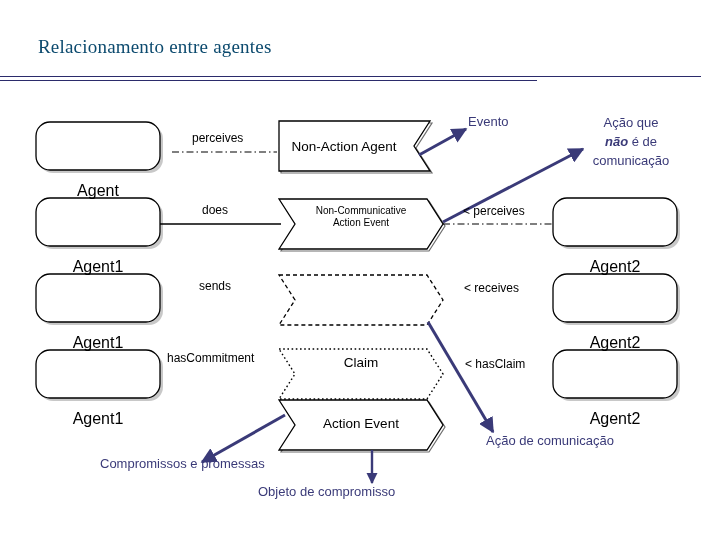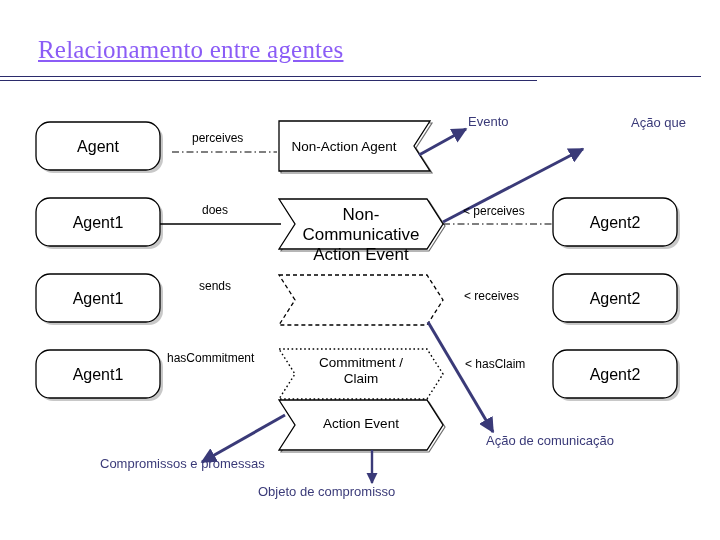--- a/index.html
+++ b/index.html
@@ -11,25 +11,24 @@
     overflow:hidden;
     position:relative;
   }
   #slide{position:absolute;left:0;top:0;width:720px;height:540px;}
 
   
   .title{
     position:absolute;
     left:38px; top:36px;
     font-family:"Liberation Serif", serif;
-    font-size:25px;
-    color:#8b5cf6;
+    font-size:19px;
+    color:#0c4a6e;
     letter-spacing:0.2px;
     white-space:nowrap;
-    text-decoration:underline;
   }
   .rule-long{
     position:absolute;
     left:0px; top:76px;
     width:701px; height:0;
     border-top:1px solid #2b2b6b;
   }
   .rule-short{
     position:absolute;
     left:0px; top:80px;
@@ -42,43 +41,43 @@
 
   
   .shape-label{
     position:absolute;
     text-align:center;
     color:#000000;
     font-family:"Liberation Sans", sans-serif;
     line-height:1.18;
     pointer-events:none;
   }
-  .lbl-agent{font-size:16px;}
+  .lbl-agent{font-size:16px;margin-top:44px;}
   .lbl-box{font-size:13.5px;}
-  .lbl-box-sm{font-size:17px;}
+  .lbl-box-sm{font-size:10px;}
 
   
   .rel{
     position:absolute;
     color:#000000;
     font-size:12px;
     font-family:"Liberation Sans", sans-serif;
     white-space:nowrap;
   }
 
   
   .note{
     position:absolute;
     color:#3a3a78;
     font-size:13px;
     font-family:"Liberation Sans", sans-serif;
     line-height:1.45;
     white-space:nowrap;
   }
-  .note.center{text-align:right;}
+  .note.center{text-align:center;}
   .note b{font-weight:bold;font-style:italic;}
 </style>
 </head>
 <body>
 
 <div id="slide">
 
   <div class="title">Relacionamento entre agentes</div>
   <div class="rule-long"></div>
   <div class="rule-short"></div>
@@ -152,42 +151,43 @@
     <div>Non-Communicative</div>
     <div>Action Event</div>
   </div>
   <div class="shape-label lbl-agent" style="left:553px;top:214px;width:124px;">Agent2</div>
 
   <div class="shape-label lbl-agent" style="left:36px;top:290px;width:124px;">Agent1</div>
   <div class="shape-label lbl-agent" style="left:553px;top:290px;width:124px;">Agent2</div>
 
   <div class="shape-label lbl-agent" style="left:36px;top:366px;width:124px;">Agent1</div>
   <div class="shape-label lbl-box" style="left:288px;top:355px;width:146px;">
-    <div>Commitment /</div>
     <div>Claim</div>
   </div>
   <div class="shape-label lbl-agent" style="left:553px;top:366px;width:124px;">Agent2</div>
 
   <div class="shape-label lbl-box" style="left:288px;top:416px;width:146px;">Action Event</div>
 
   <div class="rel" style="left:192px;top:131px;">perceives</div>
 
   <div class="rel" style="left:202px;top:203px;">does</div>
   <div class="rel" style="left:463px;top:204px;">&lt; perceives</div>
 
   <div class="rel" style="left:199px;top:279px;">sends</div>
-  <div class="rel" style="left:464px;top:281px;margin-top:8px;">&lt; receives</div>
+  <div class="rel" style="left:464px;top:281px;">&lt; receives</div>
 
   <div class="rel" style="left:167px;top:351px;">hasCommitment</div>
   <div class="rel" style="left:465px;top:357px;">&lt; hasClaim</div>
 
   <div class="note" style="left:468px;top:113px;">Evento</div>
 
   <div class="note center" style="left:576px;top:114px;width:110px;">
     <div>Ação que</div>
+    <div><b>não</b><span> é de</span></div>
+    <div>comunicação</div>
   </div>
 
   <div class="note" style="left:100px;top:455px;">Compromissos e promessas</div>
 
   <div class="note" style="left:486px;top:432px;">Ação de comunicação</div>
 
   <div class="note" style="left:258px;top:483px;">Objeto de compromisso</div>
 
 </div>
 

